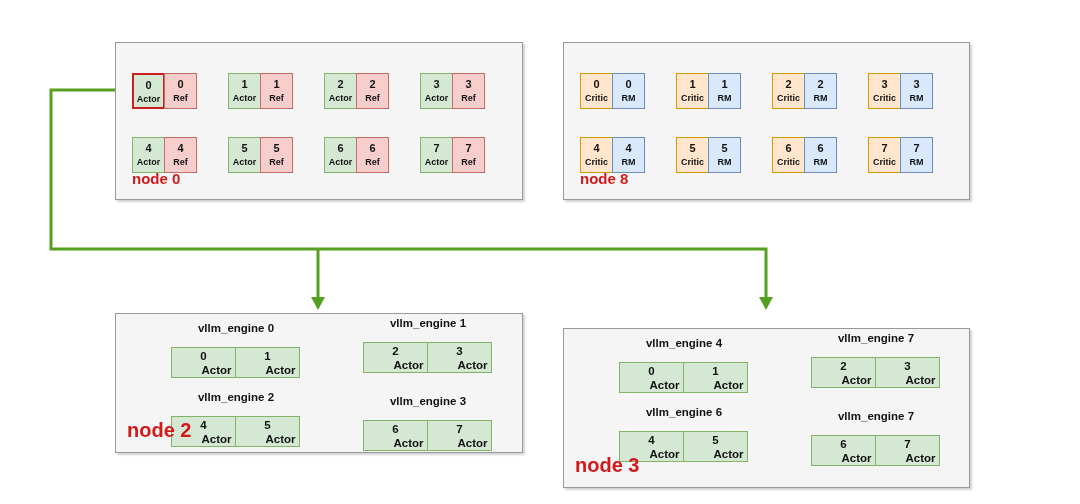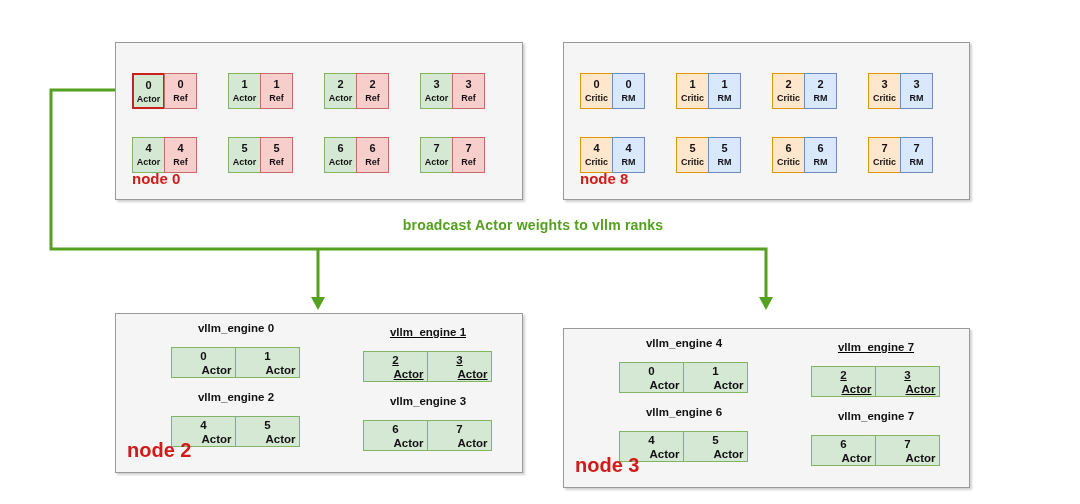--- a/index.html
+++ b/index.html
@@ -15,21 +15,21 @@
     position:absolute; left:383px; top:217px; width:300px; text-align:center;
     font-size:14px; font-weight:bold; color:var(--arrow_green); letter-spacing:0.2px;
   }
 
   .node {
     position:absolute; background:#f5f5f5; border:1.5px solid #999999;
     box-shadow:2px 2px 2px rgba(0,0,0,0.18); box-sizing:border-box;
   }
   .node0 { left:115px; top:42px;  width:408px; height:158px; }
   .node1 { left:563px; top:42px;  width:407px; height:158px; }
-  .node2 { left:115px; top:313px; width:408px; height:160px; }
+  .node2 { left:115px; top:313px; width:408px; height:140px; }
   .node3 { left:563px; top:313px; width:407px; height:160px;margin-top:15px; }
 
   .node-label {
     position:absolute; left:16px; bottom:12px; font-weight:bold;
     color:var(--node_label_red); font-size:15px;
   }
   .node2 .node-label, .node3 .node-label { left:11px; bottom:10px; font-size:20px; }
 
   .pair-row { position:absolute; left:16px; display:flex; gap:31px; }
   .r1 { top:30px; } .r2 { top:94px; }
@@ -43,21 +43,21 @@
   .cell .role { font-size:9px;  font-weight:bold; color:#111; line-height:12px; }
   .cell.actor  { background:var(--actor_fill);  border-color:var(--actor_stroke); }
   .cell.ref    { background:var(--ref_fill);    border-color:var(--ref_stroke); }
   .cell.critic { background:var(--critic_fill); border-color:var(--critic_stroke); }
   .cell.rm     { background:var(--rm_fill);     border-color:var(--rm_stroke); }
   .cell.hl     { border:2.5px solid var(--highlight_red); }
 
   .engines { position:absolute; left:0; top:0; right:0; bottom:0; }
   .engines .engine { position:absolute; width:130px; }
   .engines div.engine:nth-of-type(1) { left:55px;  top:7px; }
-  .engines div.engine:nth-of-type(2) { left:247px; top:11px;text-decoration:underline; }
+  .engines div.engine:nth-of-type(2) { left:247px; top:2px; }
   .engines div.engine:nth-of-type(3) { left:55px;  top:76px; }
   .engines div.engine:nth-of-type(4) { left:247px; top:80px; }
   .engine-title {
     text-align:center; font-size:11.5px; font-weight:bold; color:#111;
     line-height:14px; margin-bottom:12px;
   }
   .engine-cells { display:flex; }
   .vcell {
     width:65px; height:31px; box-sizing:border-box; text-align:center;
     background:var(--actor_fill); border:1px solid var(--actor_stroke);
@@ -72,21 +72,20 @@
 
 <div class="canvas">
 
   <svg class="arrows" width="1080" height="504">
     <path class="arrow-line" d="M133 90 H51 V249 H766 V299"></path>
     <path class="arrow-line" d="M318 249 V299"></path>
     <polygon class="arrow-head" points="311,297 325,297 318,310"></polygon>
     <polygon class="arrow-head" points="759,297 773,297 766,310"></polygon>
   </svg>
 
-  <div class="broadcast-label">broadcast Actor weights to vllm ranks</div>
 
   <section class="node node0">
     <div class="pair-row r1">
 
         <div class="pair">
           <div class="cell actor hl">
             <div class="num">0</div>
             <div class="role">Actor</div>
           </div>
           <div class="cell ref">

